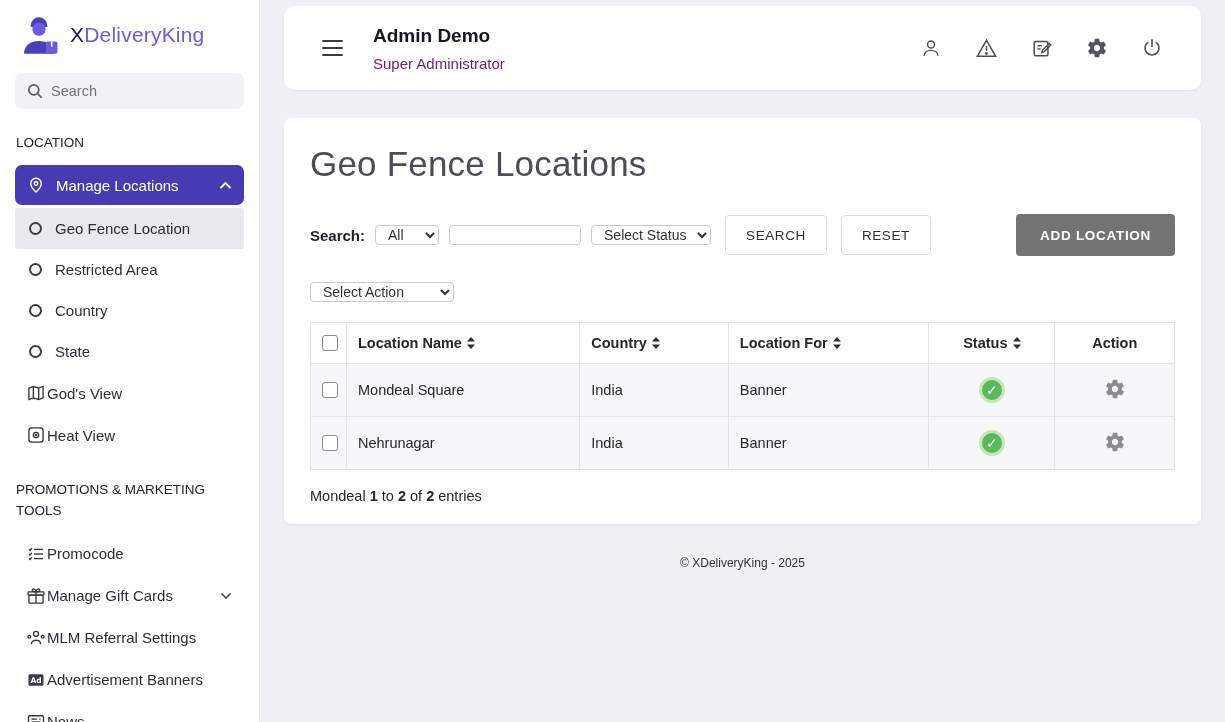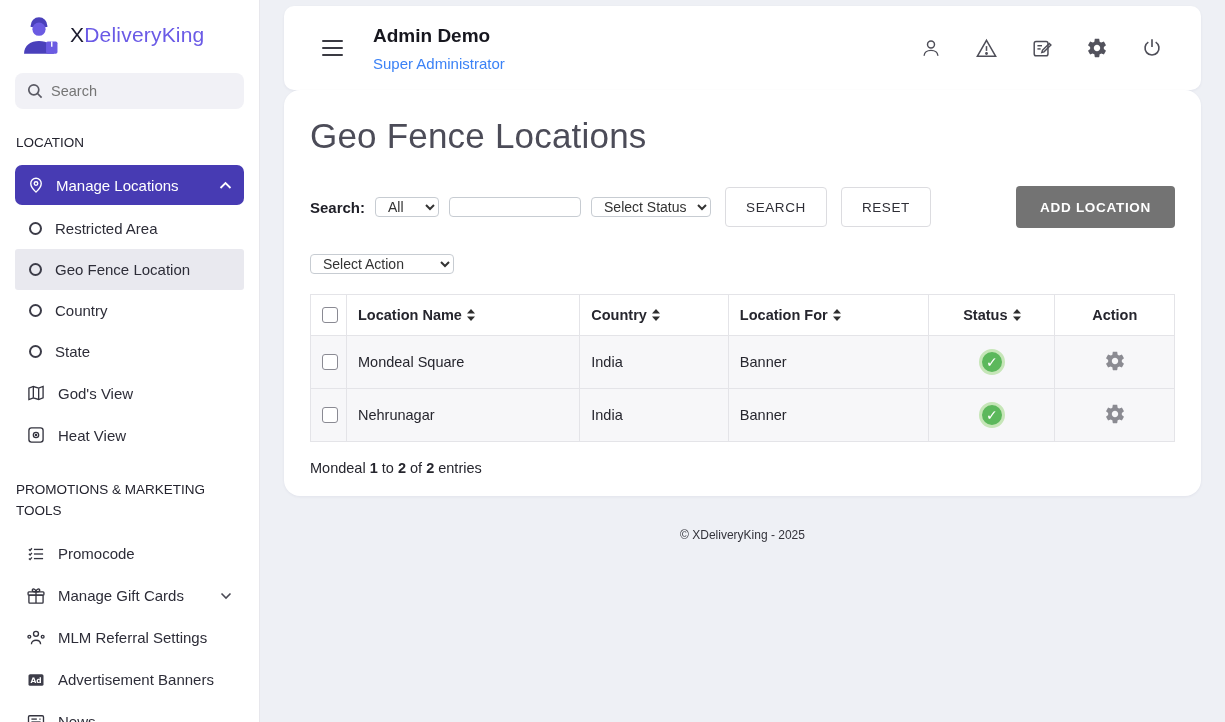--- a/index.html
+++ b/index.html
@@ -13,37 +13,37 @@
   .logo-x{color:#1b1b2e}
   .logo-rest{color:#6a5ae6}
   .side-search{margin-top:12px;background:#f1f1f6;border-radius:8px;height:36px;display:flex;align-items:center;gap:8px;padding:0 12px}
   .side-search input{border:none;background:transparent;outline:none;font-size:14.5px;color:#333;width:100%;font-family:inherit}
   .section-label{margin:24px 1px 12px;font-size:13.5px;font-weight:400;color:#23232e;line-height:1.5}
   .nav-main{display:flex;align-items:center;gap:11px;height:40px;border-radius:7px;padding:0 12px;font-size:15px;color:#fff;background:#473bb3;font-weight:500;cursor:pointer;margin-bottom:3px}
   .nav-main .chev{margin-left:auto;display:flex}
   .sub-item{display:flex;align-items:center;gap:13px;height:41px;padding:0 12px 0 14px;font-size:15px;color:#2d2d38;cursor:pointer;border-radius:3px}
   .sub-item.selected{background:#e9e9ef}
   .bullet{width:13px;height:13px;border:2px solid #3c3c48;border-radius:50%;flex:none}
-  .menu-item{display:flex;align-items:center;gap:12px;height:42px;padding:0 12px 0 11px;font-size:15px;color:#2d2d38;cursor:pointer}
+  .menu-item{display:flex;align-items:center;gap:1px;height:42px;padding:0 12px 0 11px;font-size:15px;color:#2d2d38;cursor:pointer}
   .menu-item svg{flex:none}
   .menu-item .chev-down{margin-left:auto;display:flex}
   .s-icon{display:flex;color:#34343f}
 
   
   .main{flex:1;background:#eef0f5;padding:6px 24px 0;display:flex;flex-direction:column;overflow:hidden}
   .topbar{background:#fff;border-radius:10px;min-height:84px;display:flex;align-items:center;padding:0 38px;box-shadow:0 1px 3px rgba(40,40,90,.06)}
   .hamburger{display:flex;flex-direction:column;gap:4.5px;cursor:pointer;padding:4px 0}
   .hamburger span{width:21px;height:2.3px;background:#3a3a42;border-radius:1px}
   .admin-block{margin-left:30px}
   .admin-title{font-size:19px;font-weight:700;color:#17171f}
-  .admin-sub{font-size:15px;color:#3b82f6;margin-top:8px}
+  .admin-sub{font-size:15px;color:#701a75;margin-top:8px}
   .topbar-icons{margin-left:auto;display:flex;align-items:center;gap:33px;color:#4e4e58}
   .tb-icon{cursor:pointer;display:flex}
 
-  .content-card{background:#fff;border-radius:16px;padding:26px 26px 20px;box-shadow:0 1px 3px rgba(40,40,90,.06)}
+  .content-card{margin-top:28px;background:#fff;border-radius:7px;padding:26px 26px 20px;box-shadow:0 1px 3px rgba(40,40,90,.06)}
   .page-title{font-size:35px;color:#4c4c58;font-weight:400;letter-spacing:.2px}
 
   .filter-row{margin-top:30px;display:flex;align-items:center}
   .filter-label{font-size:15px;font-weight:700;color:#1e1e26;margin-right:10px}
   select,.text-input{height:20px;border:1px solid #c7ccd2;border-radius:4px;font-size:14px;color:#333;background:#fff;font-family:inherit;padding:0 8px;outline:none}
   .sel-all{width:64px;margin-right:10px}
   .text-input{width:132px;margin-right:10px}
   .sel-status{width:120px}
   .btn-outline{margin-left:14px;height:40px;padding:0 20px;background:#fff;border:1px solid #dcdce0;border-radius:4px;font-size:13.5px;letter-spacing:.6px;color:#2e2e36;cursor:pointer;font-family:inherit}
   .btn-primary{margin-left:auto;height:42px;padding:0 24px;background:#737373;border:none;border-radius:4px;color:#fff;font-size:13.5px;font-weight:700;letter-spacing:.7px;cursor:pointer;font-family:inherit}
@@ -100,27 +100,27 @@
         </svg>
     </span>
     <span>Manage Locations</span>
     <span class="chev">
       <svg width="13" height="9" viewBox="0 0 13 9" fill="none" stroke="#fff" stroke-width="1.8">
           <polyline points="1.5,7 6.5,2 11.5,7"></polyline>
         </svg>
     </span>
   </div>
 
+  <div class="sub-item selected">
+    <span class="bullet"></span>
+    <span>Geo Fence Location</span>
+  </div>
   <div class="sub-item">
     <span class="bullet"></span>
     <span>Restricted Area</span>
-  </div>
-  <div class="sub-item selected">
-    <span class="bullet"></span>
-    <span>Geo Fence Location</span>
   </div>
   <div class="sub-item">
     <span class="bullet"></span>
     <span>Country</span>
   </div>
   <div class="sub-item">
     <span class="bullet"></span>
     <span>State</span>
   </div>
 

